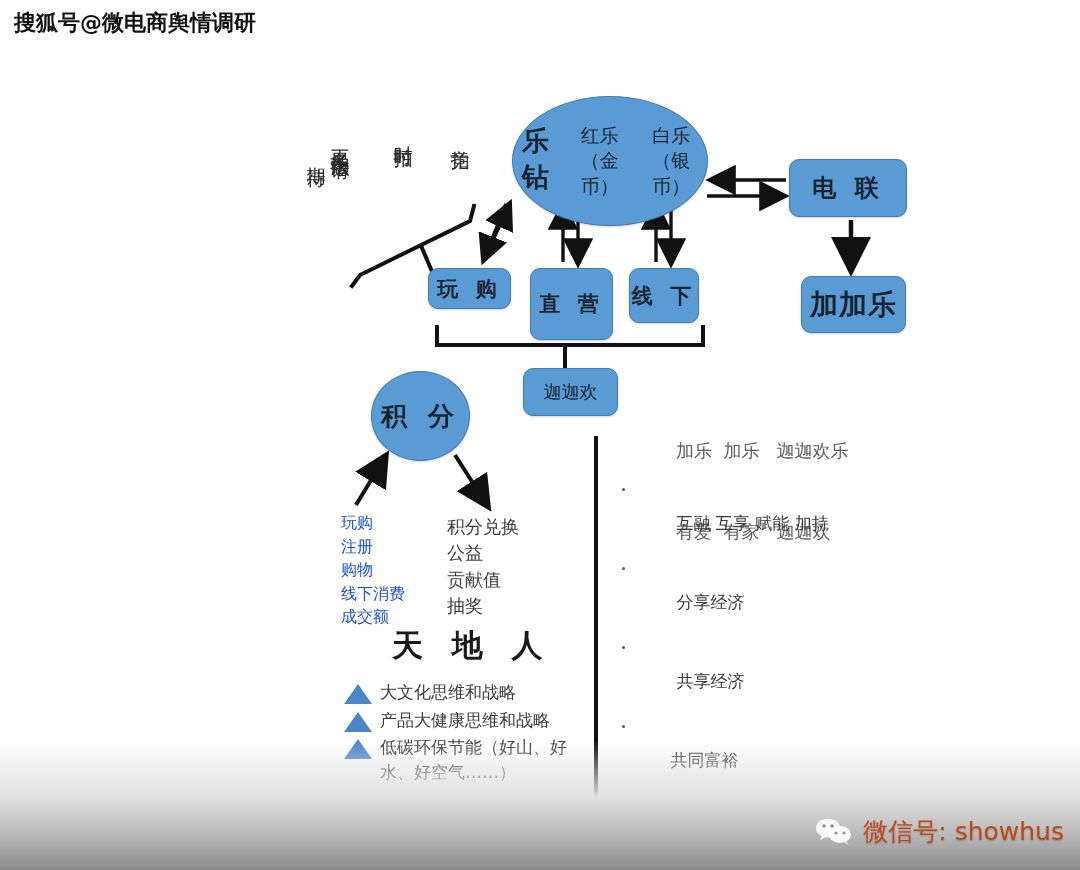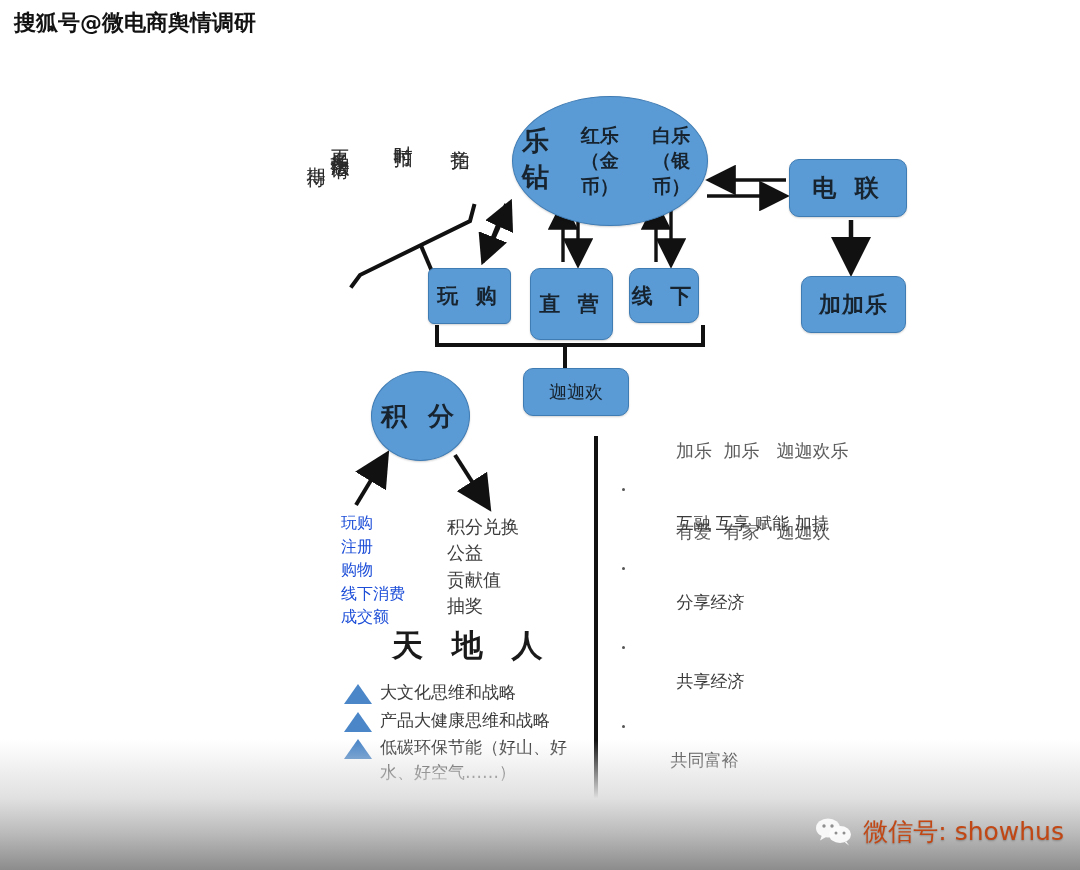--- a/index.html
+++ b/index.html
@@ -65,51 +65,51 @@
     border-radius: 50%;
   }
   .circle-node {
     border-radius: 50%;
   }
   .node-title {
     font-weight: bold;
     letter-spacing: 6px;
   }
   .node-sub {
-    font-weight: bold;
+    font-weight: normal;
     line-height: 1.32;
   }
   
   #node-lezuan {
     left: 512px; top: 96px; width: 196px; height: 130px;
   }
   #node-lezuan .node-title { font-size: 27px; margin-bottom: 4px; }
   #node-lezuan .node-sub { font-size: 19px; }
   #node-dianlian {
     left: 789px; top: 159px; width: 118px; height: 58px;
   }
   #node-dianlian .node-title { font-size: 24px; letter-spacing: 5px; }
   #node-jiajiale {
     left: 801px; top: 276px; width: 105px; height: 57px;
   }
-  #node-jiajiale .node-title { font-size: 22px; letter-spacing: 1px; }
+  #node-jiajiale .node-title { font-size: 28px; letter-spacing: 1px; }
   #node-wangou {
-    left: 428px; top: 268px; width: 83px; height: 56px; border-radius: 6px;
+    left: 428px; top: 268px; width: 83px; height: 41px;
   }
   #node-zhiying {
     left: 530px; top: 268px; width: 83px; height: 72px;
   }
   #node-xianxia {
     left: 629px; top: 268px; width: 70px; height: 55px;
   }
   #node-wangou .node-title,
   #node-zhiying .node-title,
   #node-xianxia .node-title { font-size: 21px; letter-spacing: 5px; }
   #node-jiajiahuan {
-    left: 523px; top: 368px; width: 106px; height: 48px;
+    left: 523px; top: 368px; width: 95px; height: 48px;
   }
   #node-jiajiahuan .node-title { font-size: 18px; letter-spacing: 0px; font-weight: normal; }
   #node-jifen {
     left: 371px; top: 371px; width: 99px; height: 90px;
   }
   #node-jifen .node-title { font-size: 26px; letter-spacing: 6px; }
 
   
   .vlabel {
     position: absolute;

